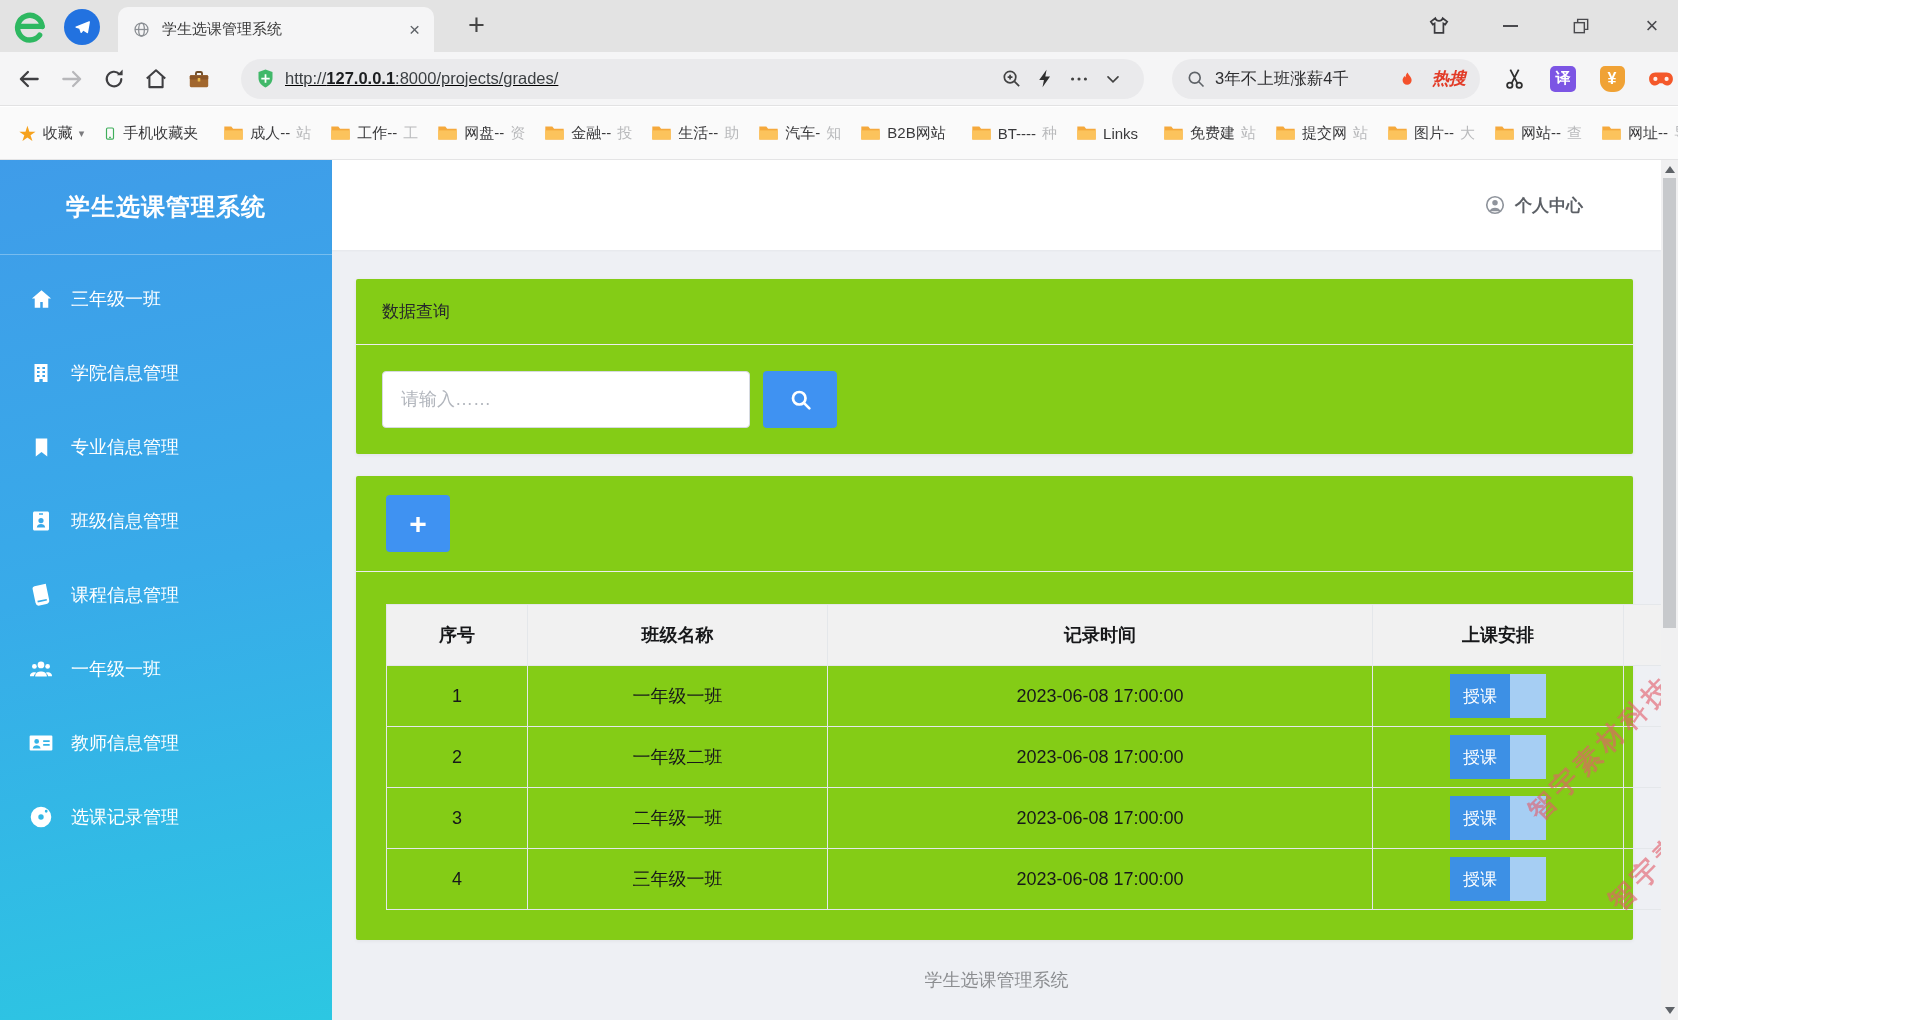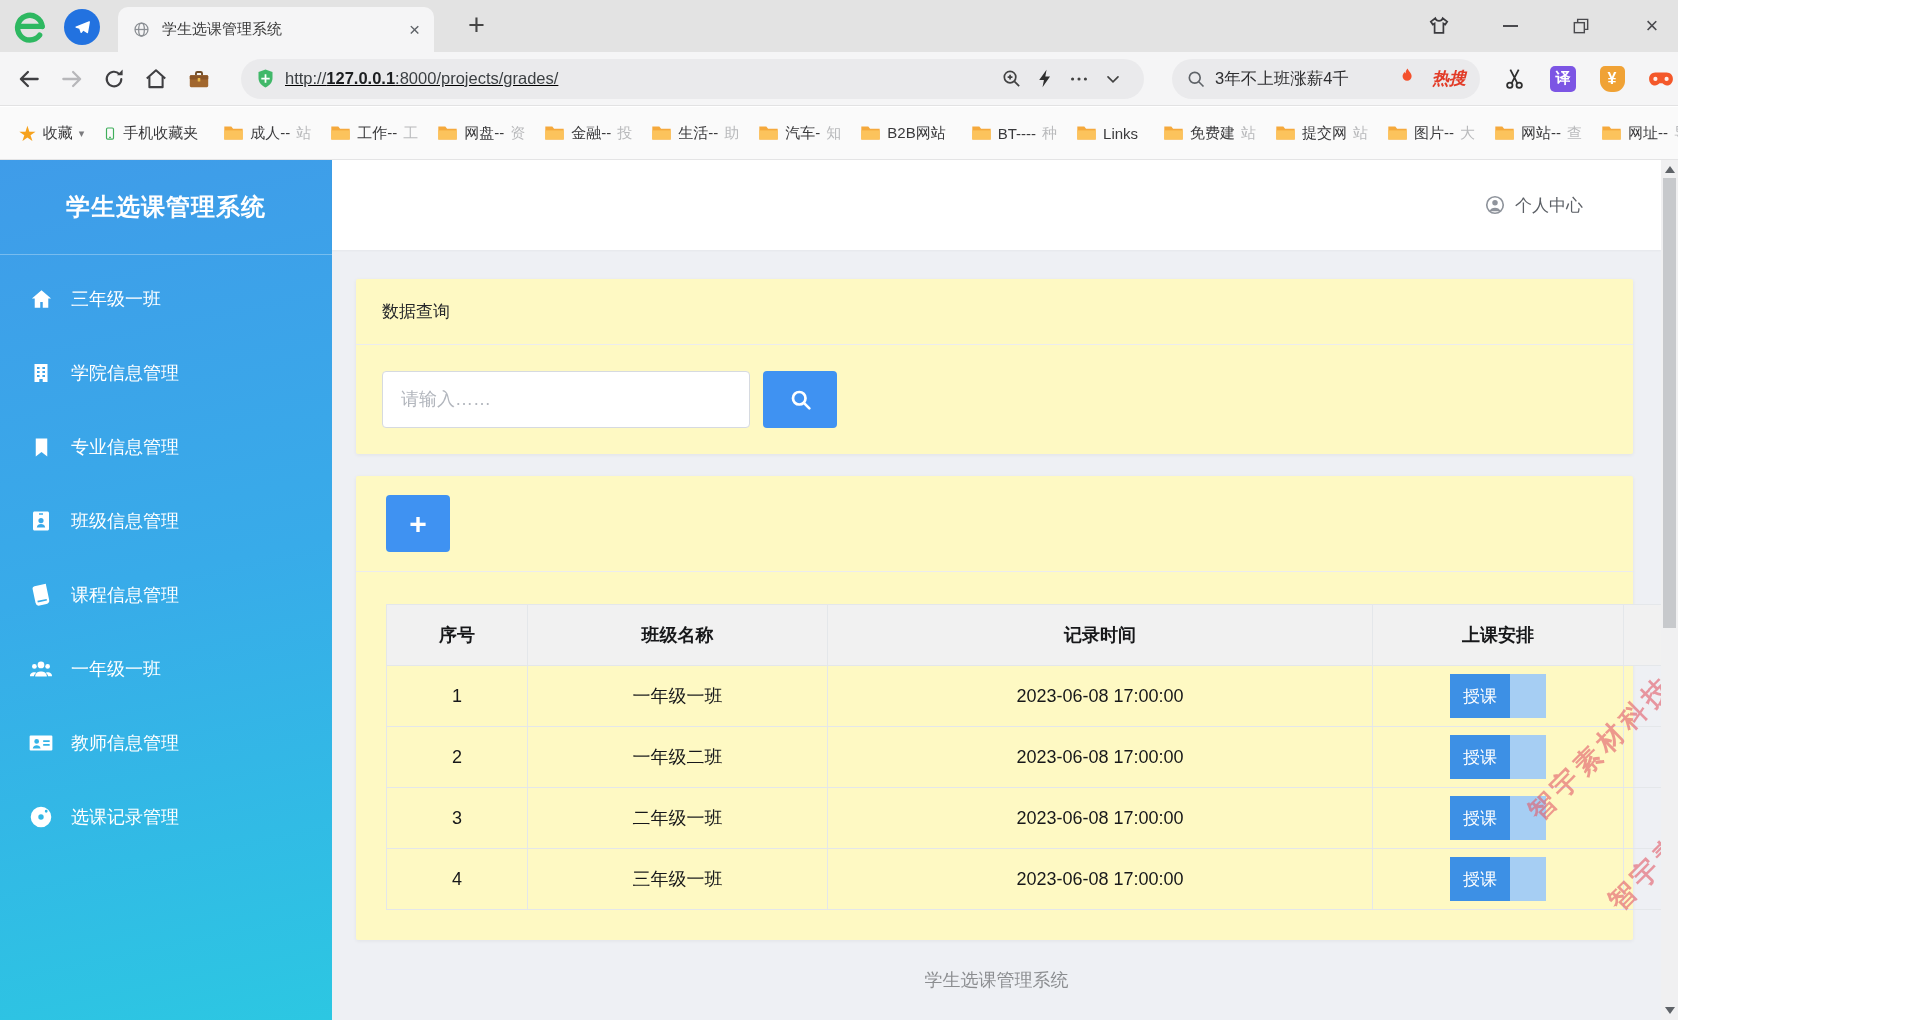--- a/index.html
+++ b/index.html
@@ -27,21 +27,21 @@
              border-bottom:1px solid #e2e2e3; display:flex; align-items:center; padding:0 16px; }
   .tb-ic { width:30px; height:30px; display:flex; align-items:center; justify-content:center; margin-right:17px; cursor:pointer; }
   .urlbar { height:40px; flex:0 0 903px; background:#eaeaec; border-radius:20px; display:flex;
             align-items:center; padding:0 14px; margin-left:12px;text-decoration:underline; }
   .url-text { flex:1; font-size:16.5px; color:#3c4043; margin-left:9px; white-space:nowrap; overflow:hidden; }
   .url-host { font-weight:bold; color:#1d1f21; }
   .url-ic { width:34px; height:30px; display:flex; align-items:center; justify-content:center; cursor:pointer; }
   .searchbox { height:40px; flex:0 0 308px; background:#eaeaec; border-radius:20px; display:flex;
                align-items:center; padding:0 14px; margin-left:28px; }
   .search-text { font-size:16.5px; color:#2e2e30; margin-left:9px; white-space:nowrap; }
-  .hot-badge { margin-left:auto; display:flex; align-items:flex-start; gap:15px;font-family:Liberation Mono, monospace; }
+  .hot-badge { margin-left:auto; display:flex; align-items:flex-end; gap:15px;font-family:Liberation Mono, monospace; }
   .hot-label { color:#e23a26; font-size:17px; font-weight:bold; font-style:italic; }
   .strip { display:flex; align-items:center; margin-left:20px; gap:21px; }
   .strip-ic { width:28px; height:28px; display:flex; align-items:center; justify-content:center; cursor:pointer; }
   .badge-translate { width:26px; height:26px; border-radius:5px; background:#7c55e4; color:#fff;
                      font-size:15px; font-weight:bold; display:flex; align-items:center; justify-content:center; }
   .badge-yuan { width:25px; height:26px; border-radius:5px 5px 11px 11px; background:#f0a235; color:#fff;
                 font-size:16px; font-weight:bold; display:flex; align-items:center; justify-content:center; }
   .grid-ic { display:grid; grid-template-columns:10px 10px; grid-template-rows:10px 10px; gap:3px; }
   .grid-ic span { background:#46464a; border-radius:2px; }
   .v-sep { width:1px; height:26px; background:#d2d2d4; }
@@ -68,24 +68,24 @@
                    font-size:24px; font-weight:bold; letter-spacing:1px;
                    border-bottom:1px solid rgba(255,255,255,.3); }
   .sidebar-menu { padding-top:7px; }
   .side-item { height:74px; display:flex; align-items:center; padding-left:27px; gap:16px;
                color:#fff; font-size:18px; cursor:pointer; }
   .side-ic { width:28px; height:28px; display:flex; align-items:center; justify-content:center; }
 
   .main { position:absolute; left:332px; right:17px; top:0; bottom:0; }
   .main-header { height:90px; background:#fff; display:flex; align-items:center; justify-content:flex-end;
                  padding-right:78px; gap:9px; color:#5c6066; font-size:17px;
-                 box-shadow:0 1px 2px rgba(0,0,0,.04); }
+                 box-shadow:0 1px 2px rgba(0,0,0,.04);font-weight:bold; }
   .user-center { display:flex; align-items:center; gap:9px; cursor:pointer; }
 
-  .card { background:#fef9c3; border-radius:2px; box-shadow:0 1px 4px rgba(0,0,0,.06); }
+  .card { background:#84cc16; border-radius:2px; box-shadow:0 1px 4px rgba(0,0,0,.06); }
   .card-query { margin:29px 28px 0 24px; }
   .cq-head { padding:21px 26px; font-size:17px; color:#26282b; border-bottom:1px solid #ececee; }
   .cq-body { padding:26px; display:flex; align-items:flex-end; gap:13px; }
   .query-input { width:368px; height:57px; border:1px solid #d6dae0; border-radius:4px; font-size:18px;
                  padding:0 18px; color:#333; outline:none; background:#fff;
                  font-family:"Liberation Sans","DejaVu Sans",sans-serif; }
   .query-input::placeholder { color:#b2b6bd; }
   .btn-search { width:74px; height:57px; background:#3f92f2; border:none; border-radius:4px;
                 display:flex; align-items:center; justify-content:center; cursor:pointer; }
 

